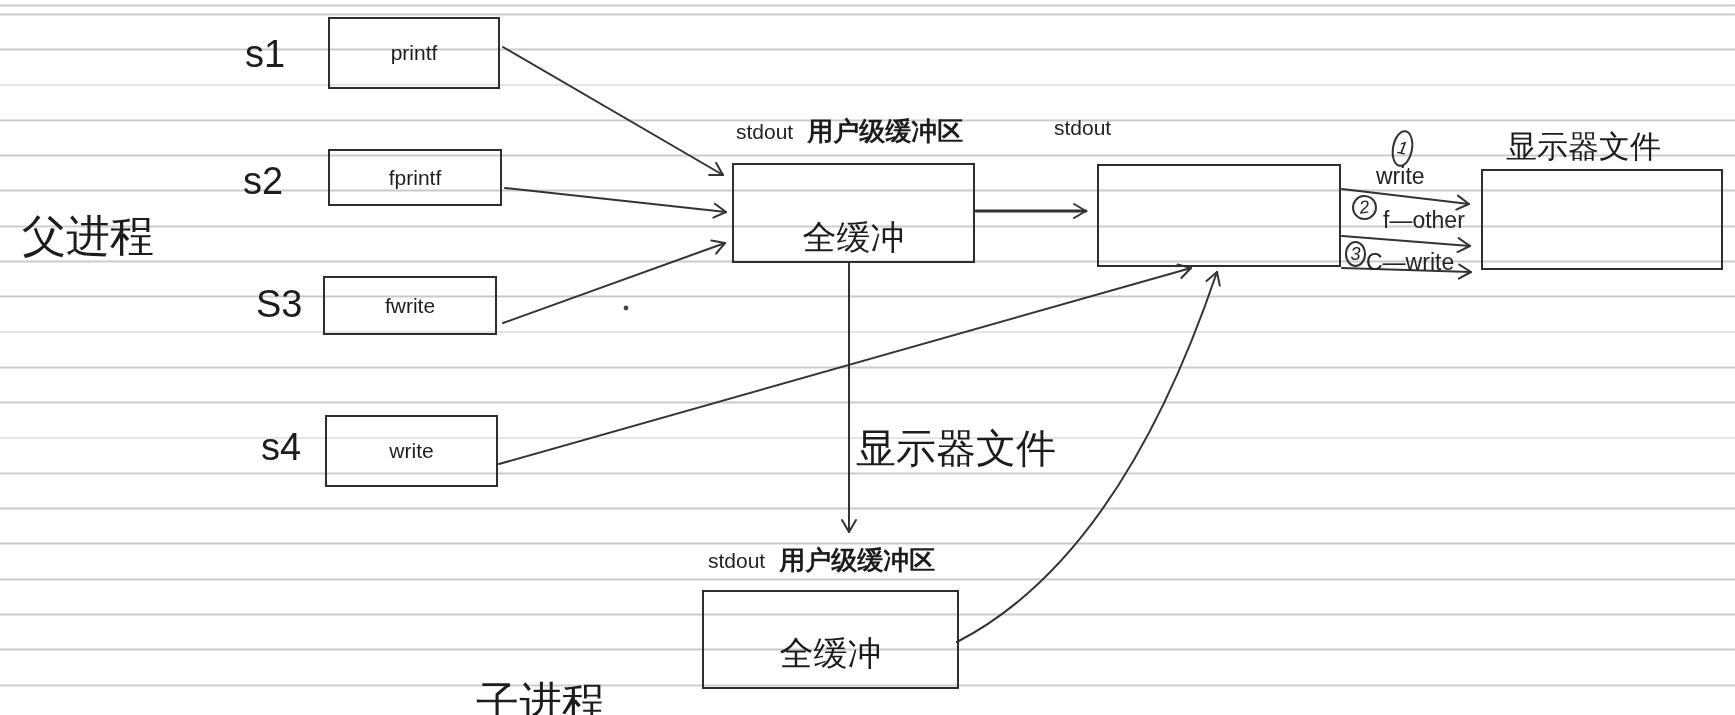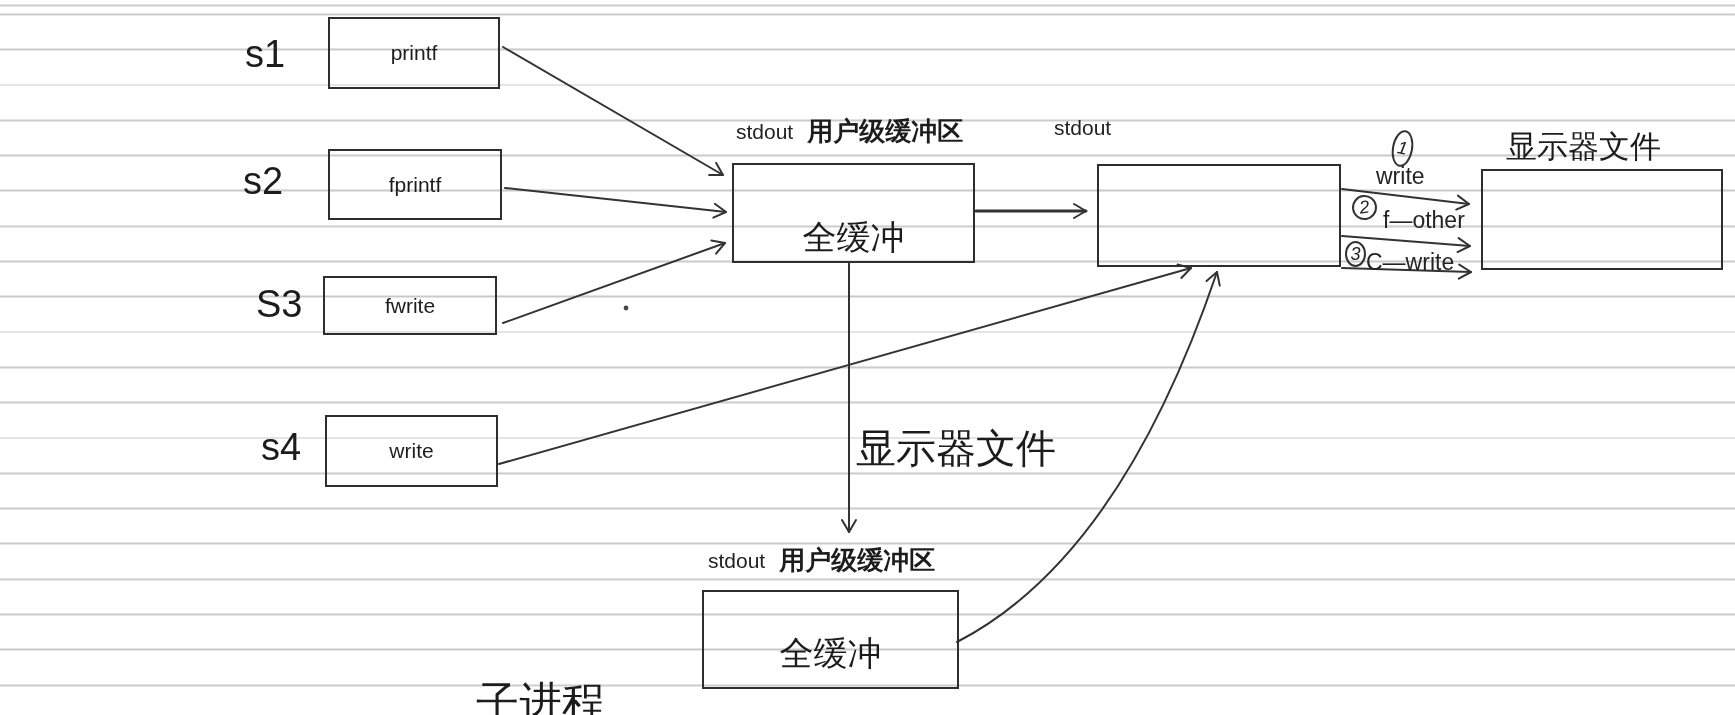--- a/index.html
+++ b/index.html
@@ -58,30 +58,31 @@
       <path d="M957,642 Q1120,558 1217,272" marker-end="url(#vhead)"></path>
       <path d="M976,211 L1086,211" stroke-width="3" marker-end="url(#vhead)"></path>
       <path d="M849,263 L849,532" marker-end="url(#vhead)"></path>
       <path d="M1342,189 L1469,204" marker-end="url(#vhead)"></path>
       <path d="M1342,236 L1470,246" marker-end="url(#vhead)"></path>
       <path d="M1342,268 L1471,272" marker-end="url(#vhead)"></path>
       <circle cx="626" cy="308" r="2.4" fill="#444" stroke="none"></circle>
     </g>
   </svg>
 
+  <div class="abs proc-label" style="left:22px;top:207px">父进程</div>
 
   <div class="abs src-label" style="left:245px;top:33px">s1</div>
   <div class="abs src-label" style="left:243px;top:160px">s2</div>
   <div class="abs src-label" style="left:256px;top:283px">S3</div>
   <div class="abs src-label" style="left:261px;top:426px">s4</div>
 
   <div class="box func-box" style="left:328px;top:17px;width:172px;height:72px">
     <span>printf</span>
   </div>
-  <div class="box func-box" style="left:328px;top:149px;width:174px;height:71px">
+  <div class="box func-box" style="left:328px;top:149px;width:174px;height:57px">
     <span>fprintf</span>
   </div>
   <div class="box func-box" style="left:323px;top:276px;width:174px;height:59px">
     <span>fwrite</span>
   </div>
   <div class="box func-box" style="left:325px;top:415px;width:173px;height:72px">
     <span>write</span>
   </div>
 
   <div class="abs caption" style="left:736px;top:114px">

